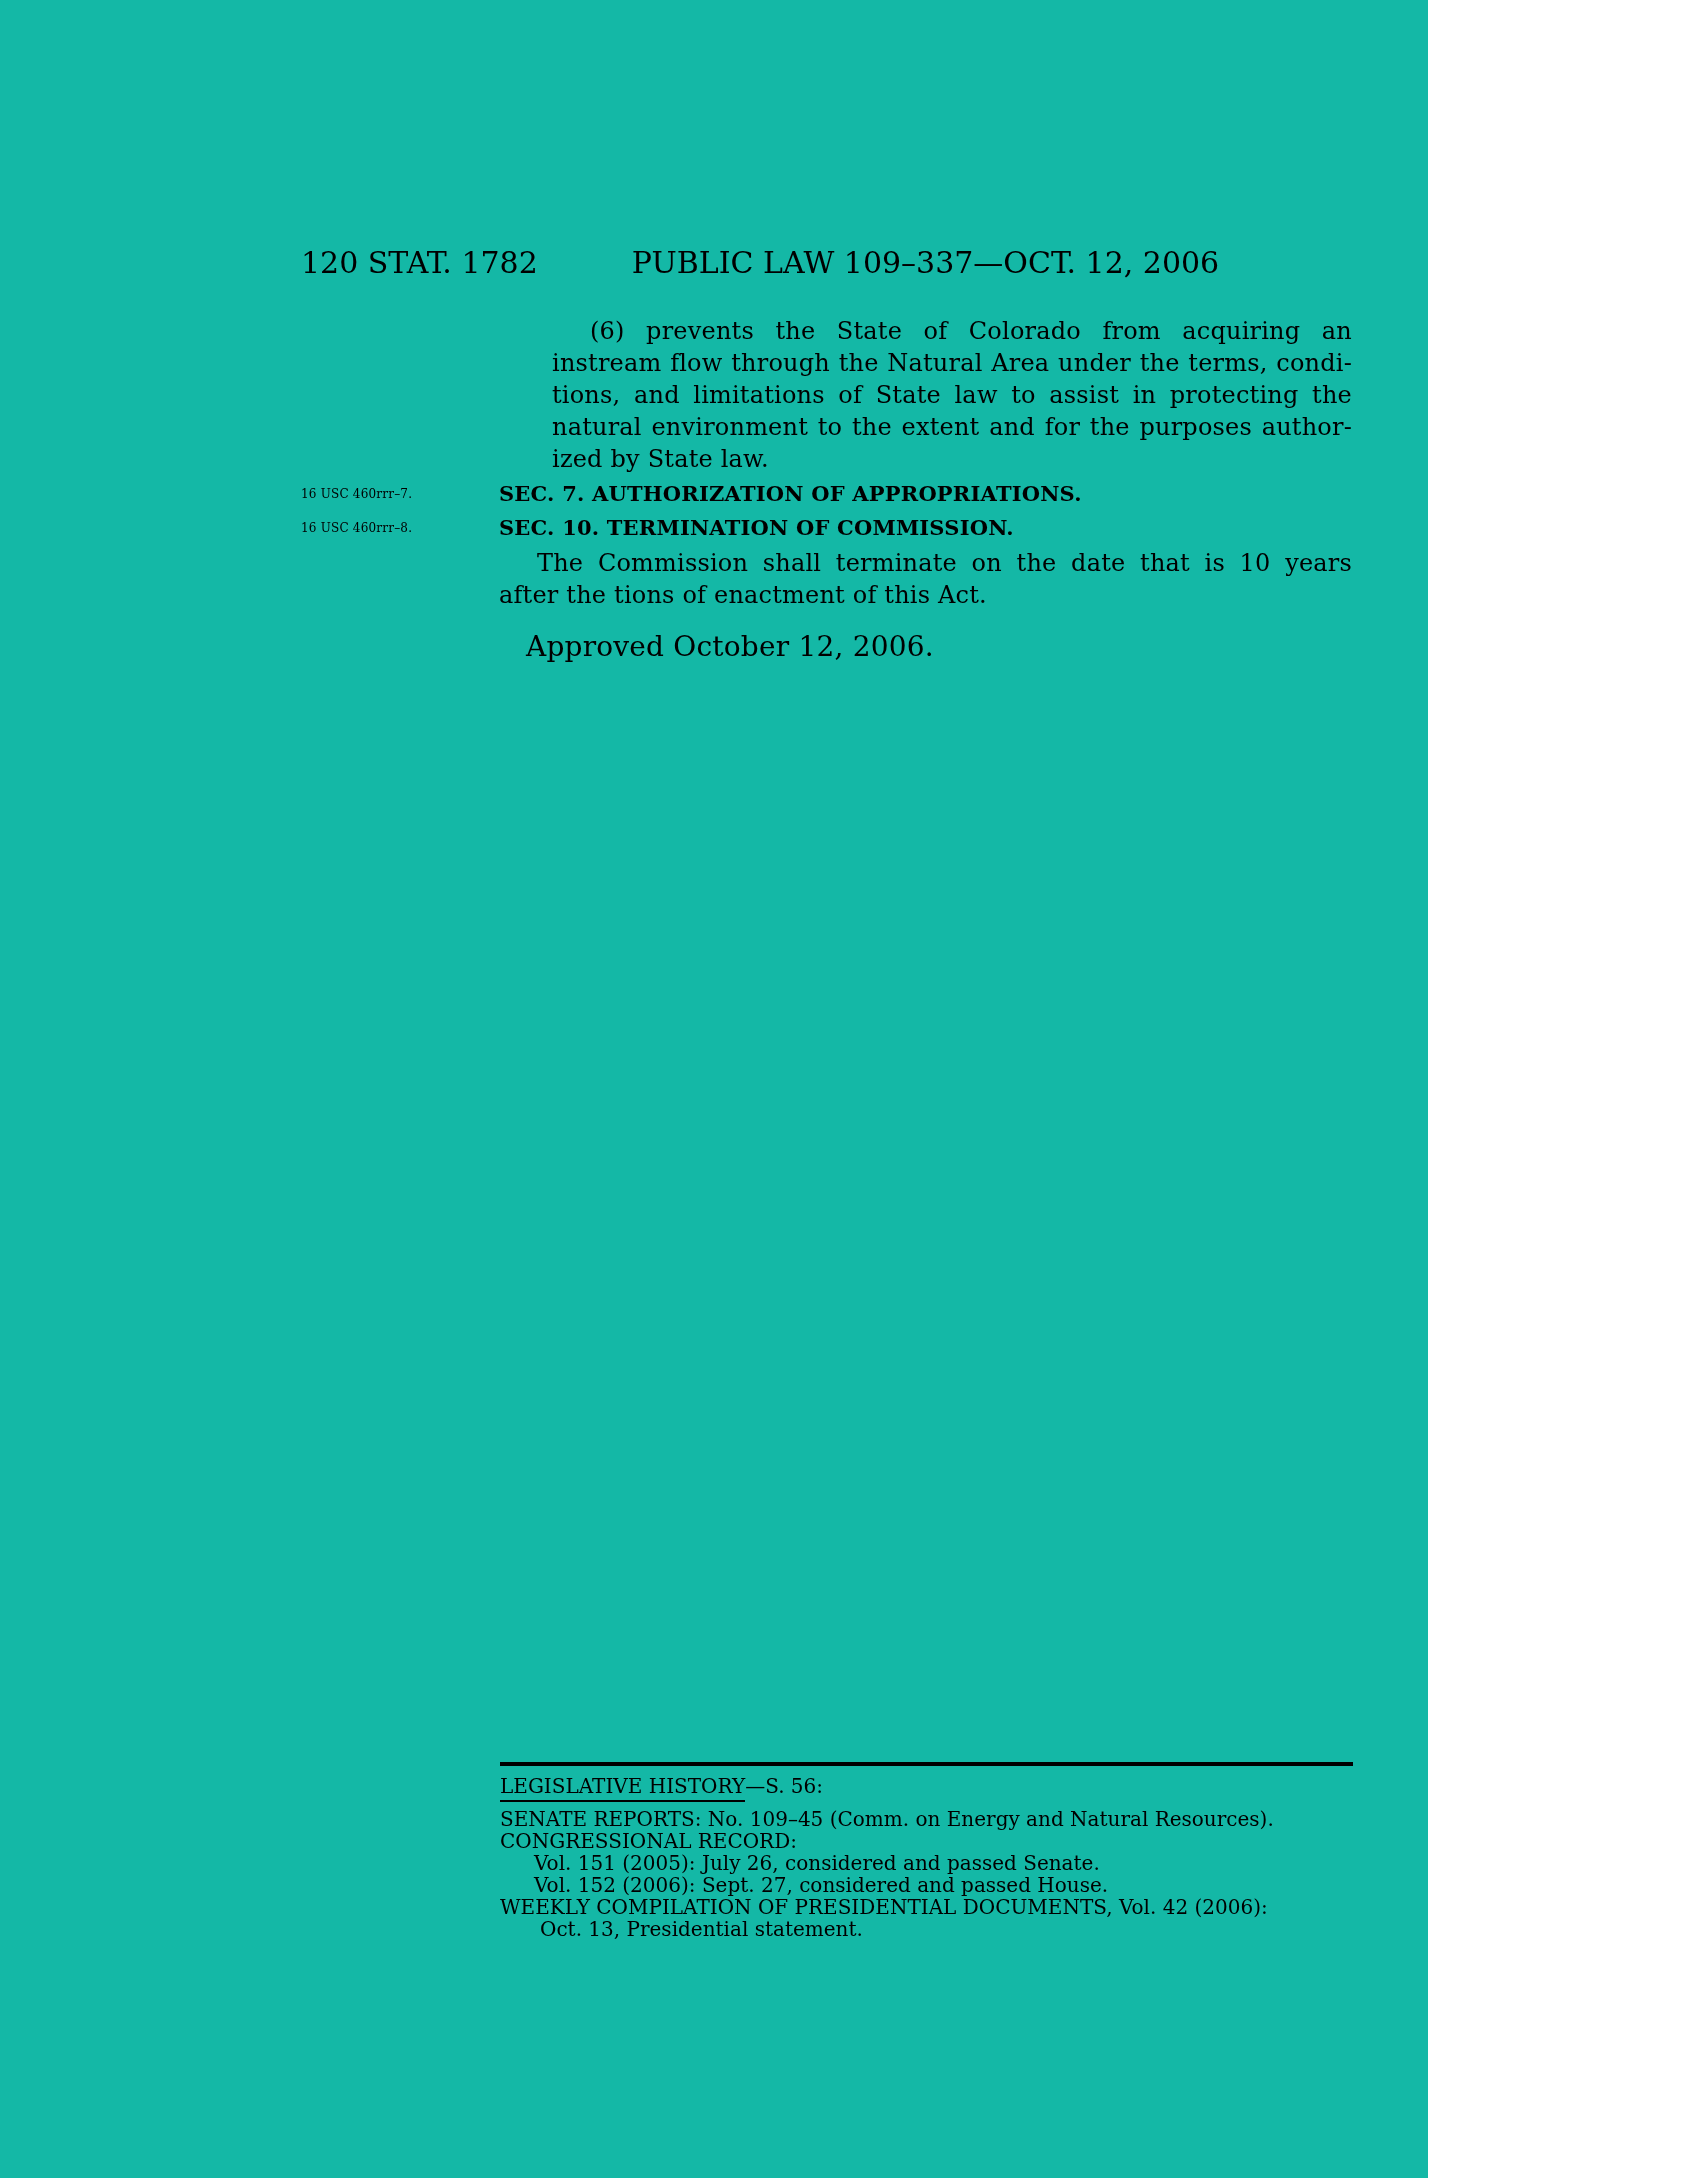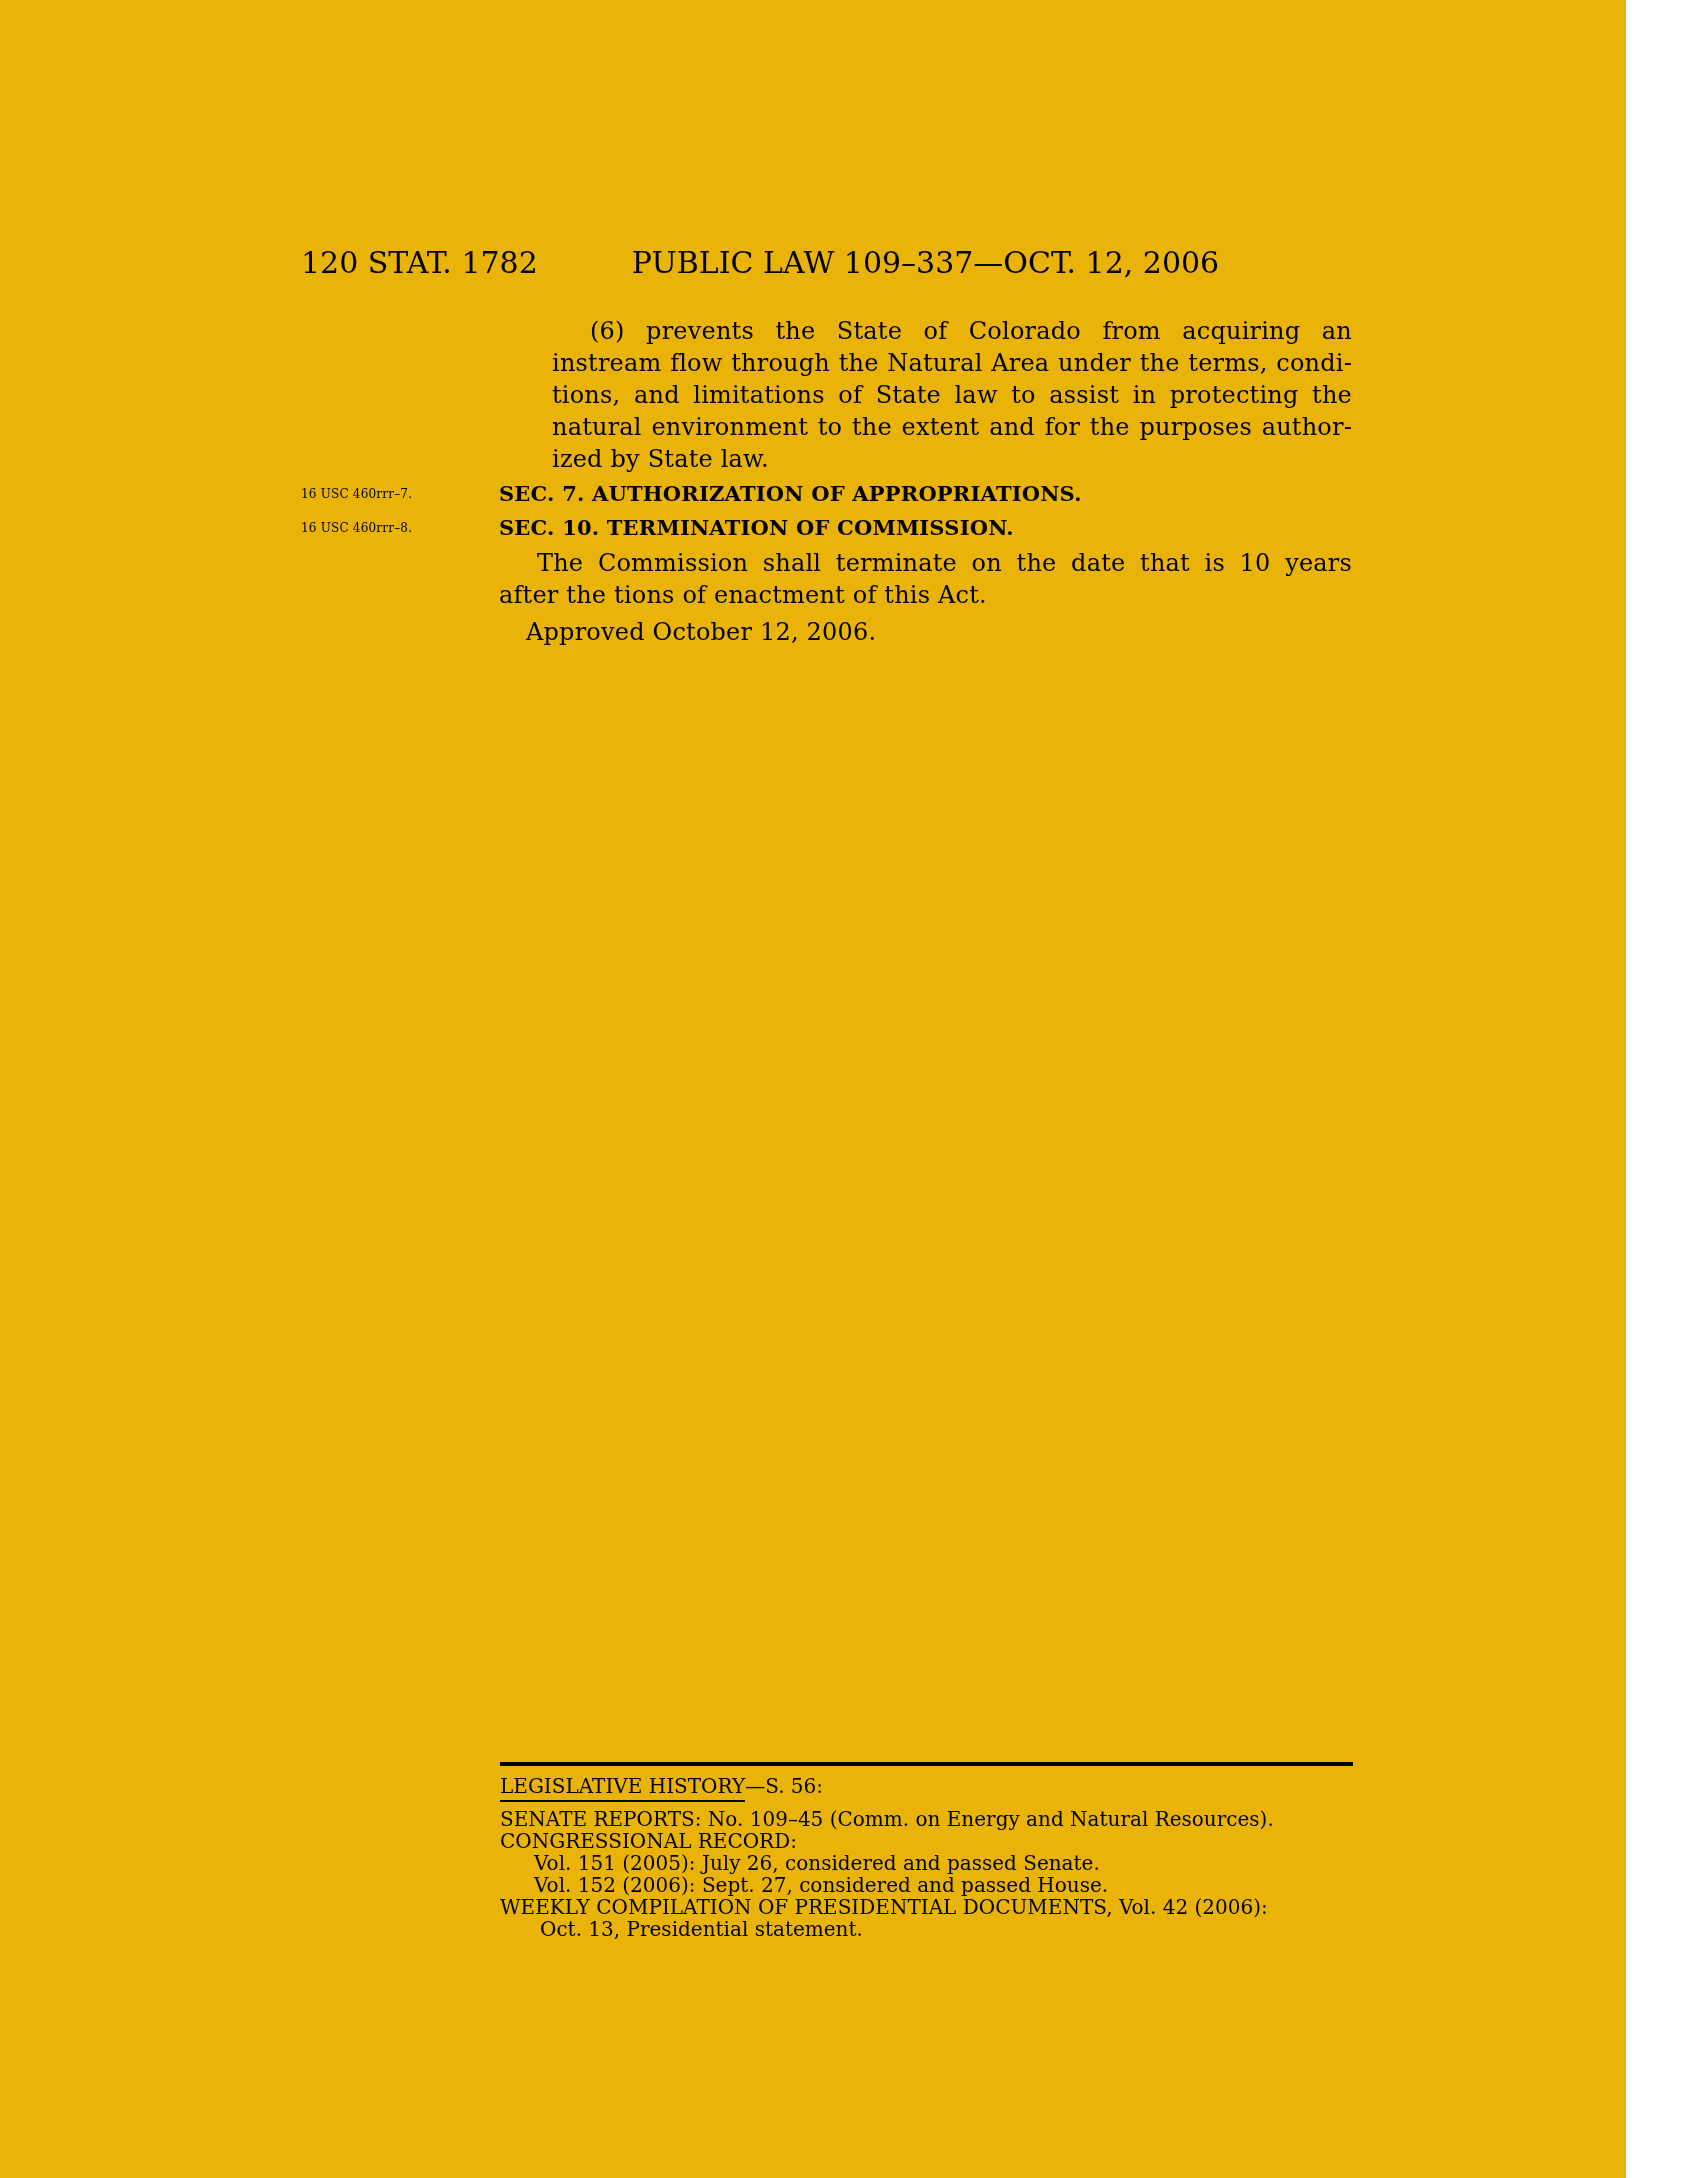--- a/index.html
+++ b/index.html
@@ -8,23 +8,23 @@
   }
   body {
     width: 1683px;
     height: 2178px;
     background: #ffffff;
     color: #000000;
     font-family: "DejaVu Serif", serif;
   }
   .page {
     position: relative;
-    width: 1626px;
+    width: 1428px;
     height: 2178px;
-    background: #eab308;
+    background: #14b8a6;
     overflow: hidden;
   }
 
   
   .stat-number {
     position: absolute;
     left: 301px;
     top: 246px;
     font-size: 30px;
     line-height: 34px;
@@ -81,23 +81,23 @@
     line-height: 30px;
     font-weight: bold;
     letter-spacing: 0.2px;
   }
   .sec-body {
     margin-top: 4px;
     width: 853px;
   }
 
   .approval {
-    margin-top: 5px;
+    margin-top: 20px;
     margin-left: 225px;
-    font-size: 24px;
+    font-size: 28px;
     line-height: 32px;
   }
 
   
   .leghist {
     position: absolute;
     left: 500px;
     top: 1744px;
     width: 853px;
     font-size: 20px;

